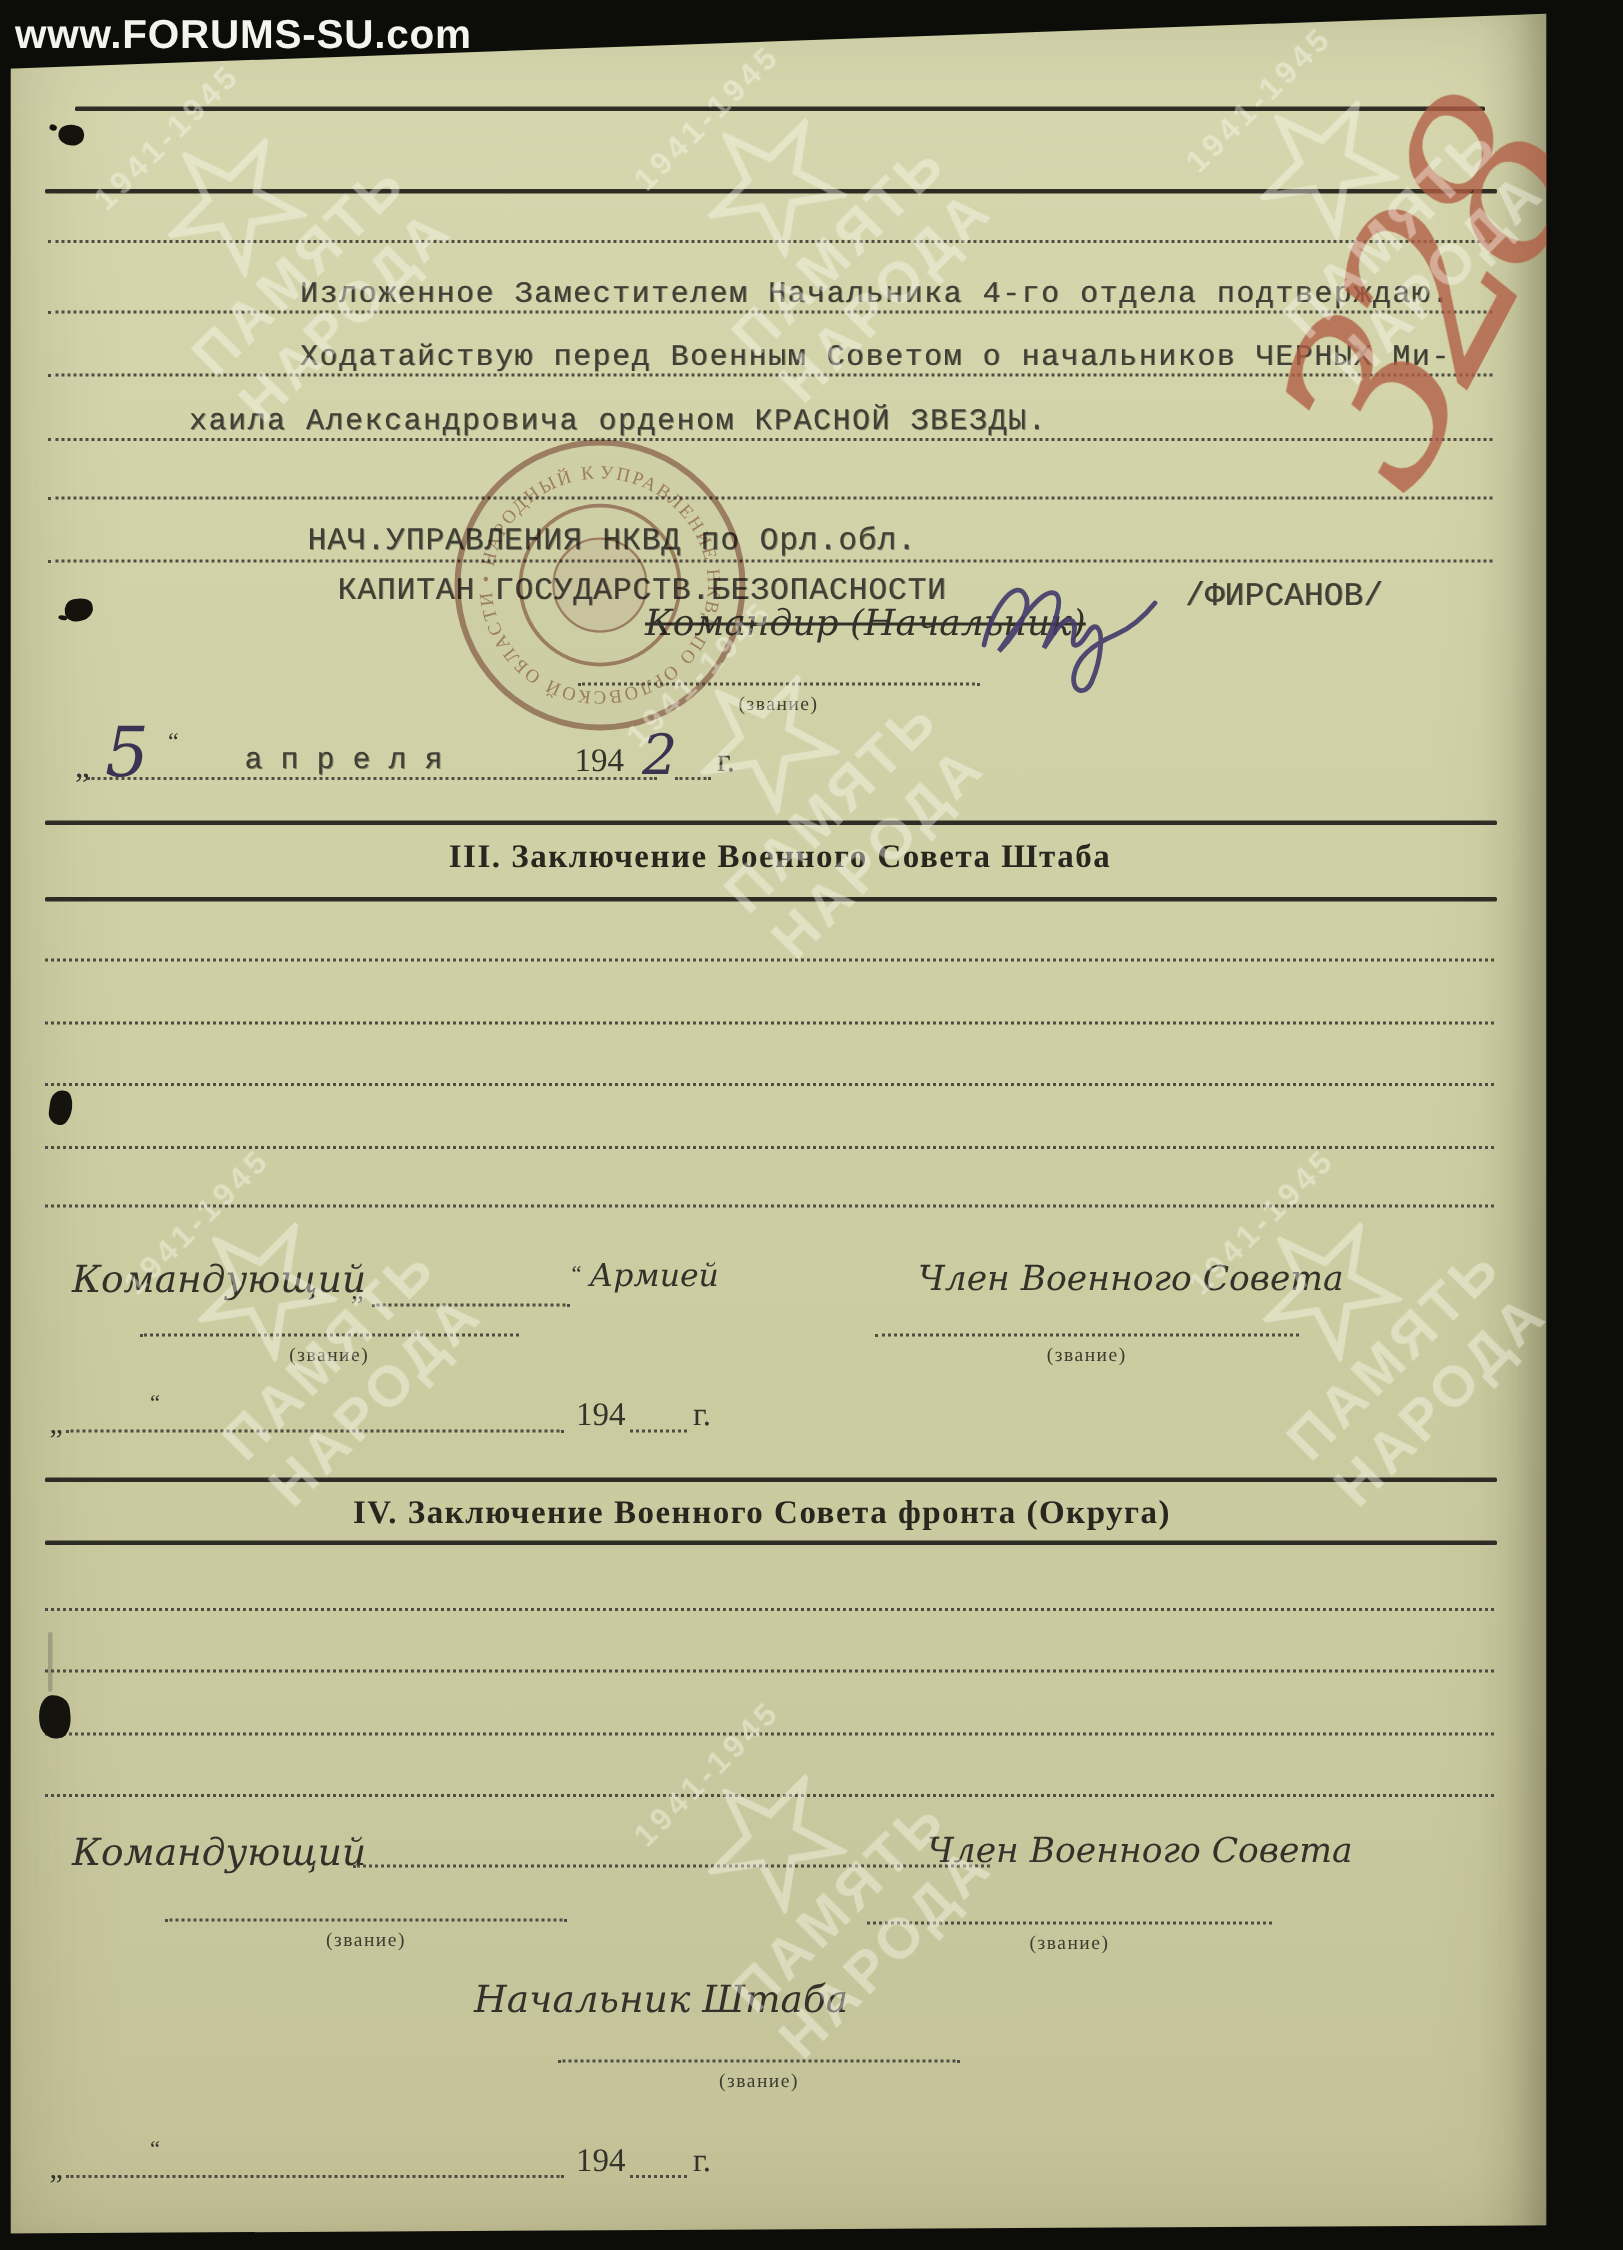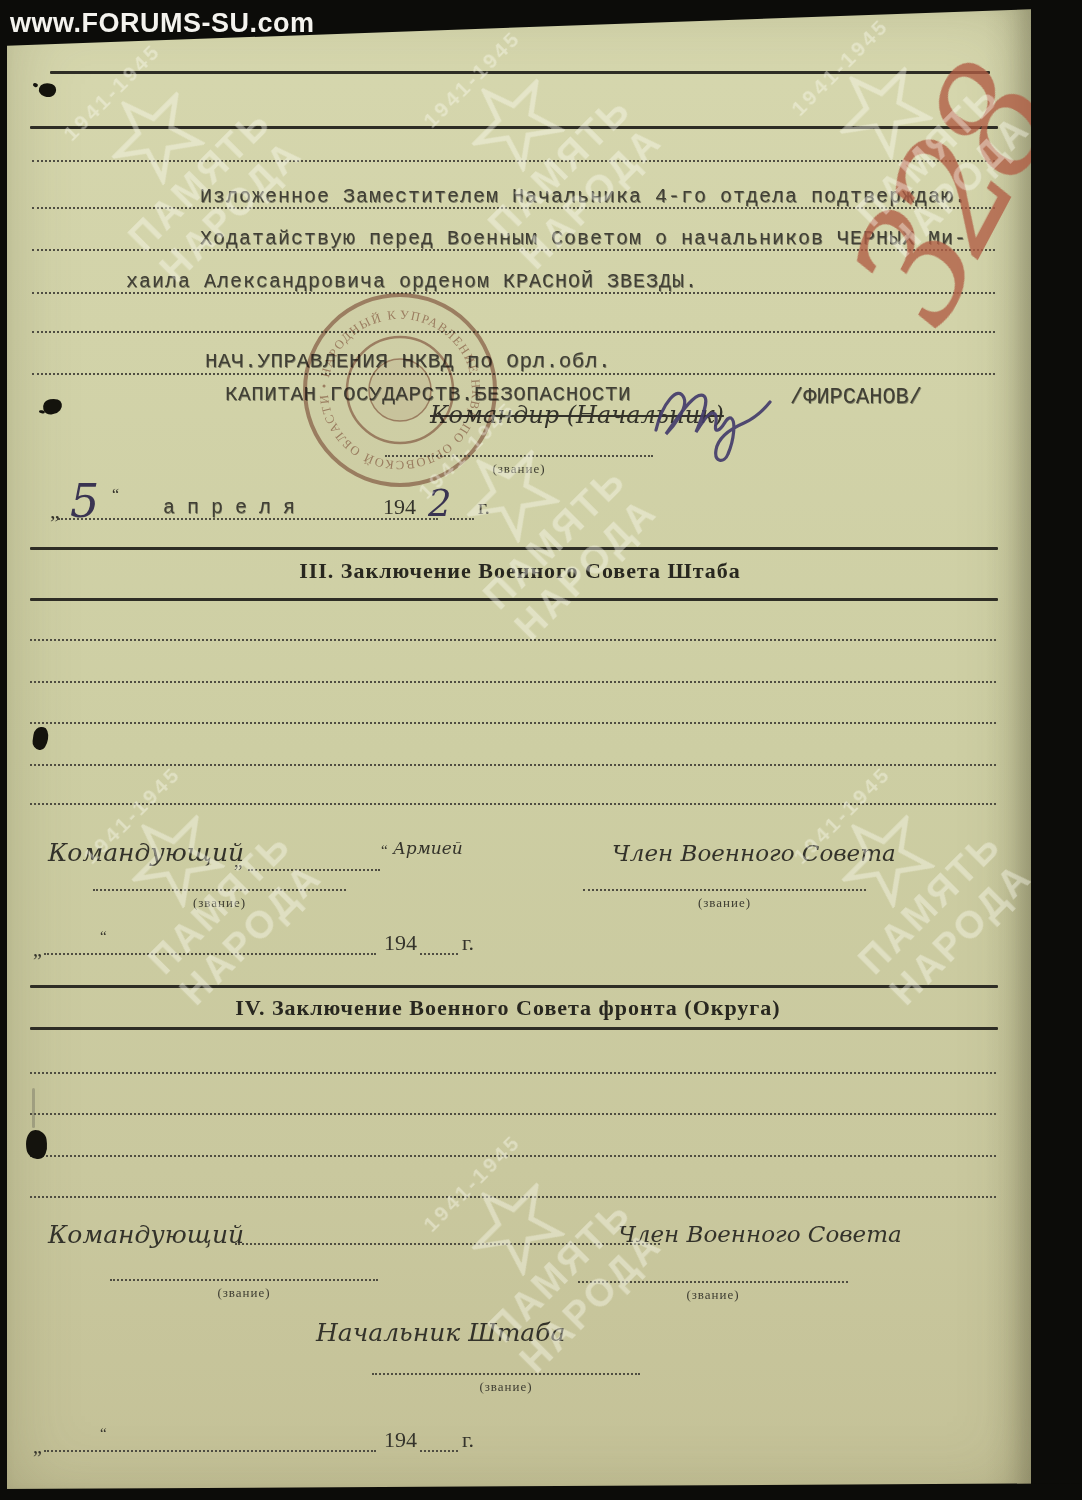--- a/index.html
+++ b/index.html
@@ -130,21 +130,21 @@
   <div class="dl" style="left:30px;top:639px;width:966px;"></div>
   <div class="dl" style="left:30px;top:681px;width:966px;"></div>
   <div class="dl" style="left:30px;top:722px;width:966px;"></div>
   <div class="dl" style="left:30px;top:764px;width:966px;"></div>
   <div class="dl" style="left:30px;top:803px;width:966px;"></div>
 
   <div class="lbl" style="left:48px;top:838px;font-size:25px;">Командующий</div>
   <div class="serif" style="left:234px;top:850px;font-size:19px;">„</div>
   <div class="dl" style="left:248px;top:869px;width:132px;"></div>
   <div class="serif" style="left:381px;top:842px;font-size:15px;">“</div>
-  <div class="lbl" style="left:393px;top:838px;font-size:17px;">Армией</div>
+  <div class="lbl" style="left:393px;top:838px;font-size:21px;">Армией</div>
   <div class="lbl" style="left:612px;top:840px;font-size:23px;">Член Военного Совета</div>
 
   <div class="dl" style="left:93px;top:889px;width:253px;"></div>
   <div class="cap" style="left:93px;top:895px;width:253px;">(звание)</div>
   <div class="dl" style="left:583px;top:889px;width:283px;"></div>
   <div class="cap" style="left:583px;top:895px;width:283px;">(звание)</div>
 
   <div class="serif" style="left:33px;top:938px;font-size:20px;">„</div>
   <div class="serif" style="left:100px;top:928px;font-size:15px;">“</div>
   <div class="dl" style="left:44px;top:953px;width:332px;"></div>

